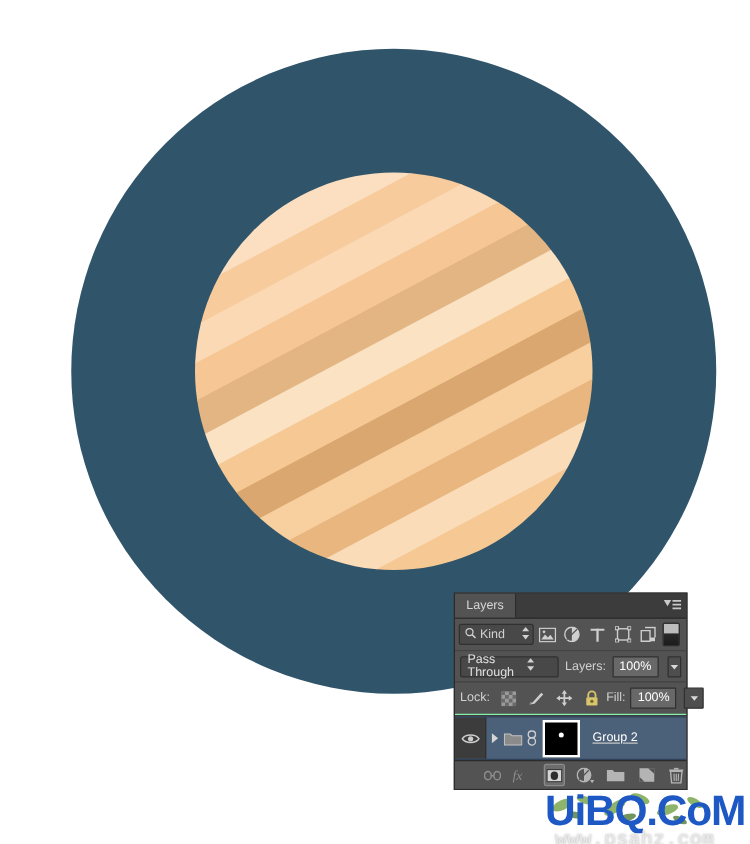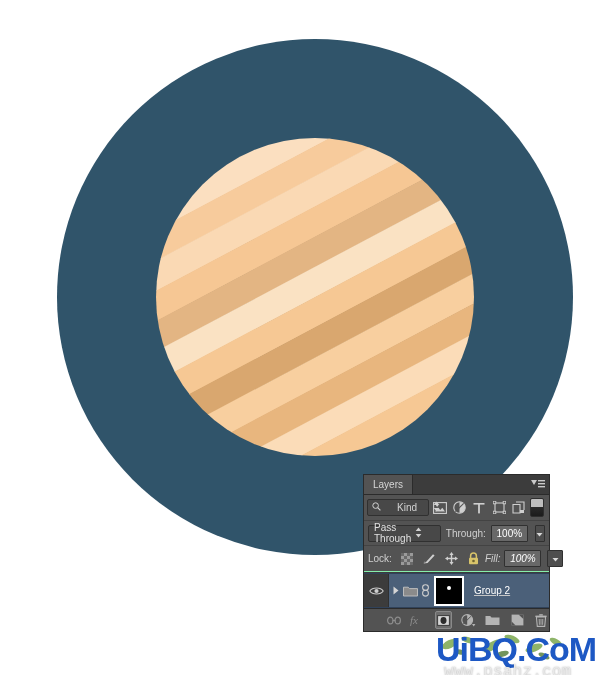--- a/index.html
+++ b/index.html
@@ -78,21 +78,21 @@
   .kind-select {
     display: flex;
     align-items: center;
     height: 17px;
     background: #484848;
     border: 1px solid #303030;
     border-radius: 2px;
     padding: 0 2px 0 4px;
     width: 62px;
     box-sizing: border-box;
-    gap: 16px;
+    gap: 3px;
   }
   .kind-select .label { font-size: 10px; color: #d2d2d2; flex: 1; }
   .icon-btn {
     width: 19px; height: 19px;
     display: flex; align-items: center; justify-content: center;
   }
   .icon-btn svg { display:block; }
   .filter-toggle {
     width: 13px; height: 17px;
     margin-left: auto;
@@ -149,21 +149,21 @@
   
   .lock-row {
     height: 25px;
     display: flex;
     align-items: center;
     padding: 0 4px;
     gap: 2px;
     border-bottom: 1px solid #86efac;
   }
   .lock-row .lock-icons { display:flex; align-items:center; gap:3px; margin-left:4px; }
-  .lock-row .fill-group { margin-left:auto; display:flex; align-items:center; gap:4px;font-style:italic; }
+  .lock-row .fill-group { margin-left:auto; display:flex; align-items:center; gap:4px; }
 
   
   .layer-list { background: #3c3c3c; padding-top:1px;text-decoration:underline; }
   .layer-row {
     height: 33px;
     display: flex;
     align-items: center;
     background: #4b6079;
     border-top: 1px solid #30425a;
     border-bottom: 1px solid #30425a;
@@ -357,21 +357,21 @@
   <div class="blend-row">
     <div class="blend-select">
       <span class="label">Pass Through</span>
       <span>
         <svg width="7" height="11" viewBox="0 0 7 11">
           <path d="M3.5 0.5 L6.3 4 L0.7 4 Z" fill="#d2d2d2"></path>
           <path d="M3.5 10.5 L6.3 7 L0.7 7 Z" fill="#d2d2d2"></path>
         </svg>
       </span>
     </div>
-    <span class="row-label">Through:</span>
+    <span class="row-label">Layers:</span>
     <div class="num-field">
       <span>100%</span>
     </div>
     <div class="stepper">
       <span>
         <svg width="7" height="5" viewBox="0 0 7 5">
             <path d="M0.5 1 L6.5 1 L3.5 4.5 Z" fill="#d8d8d8"></path>
           </svg>
       </span>
     </div>

